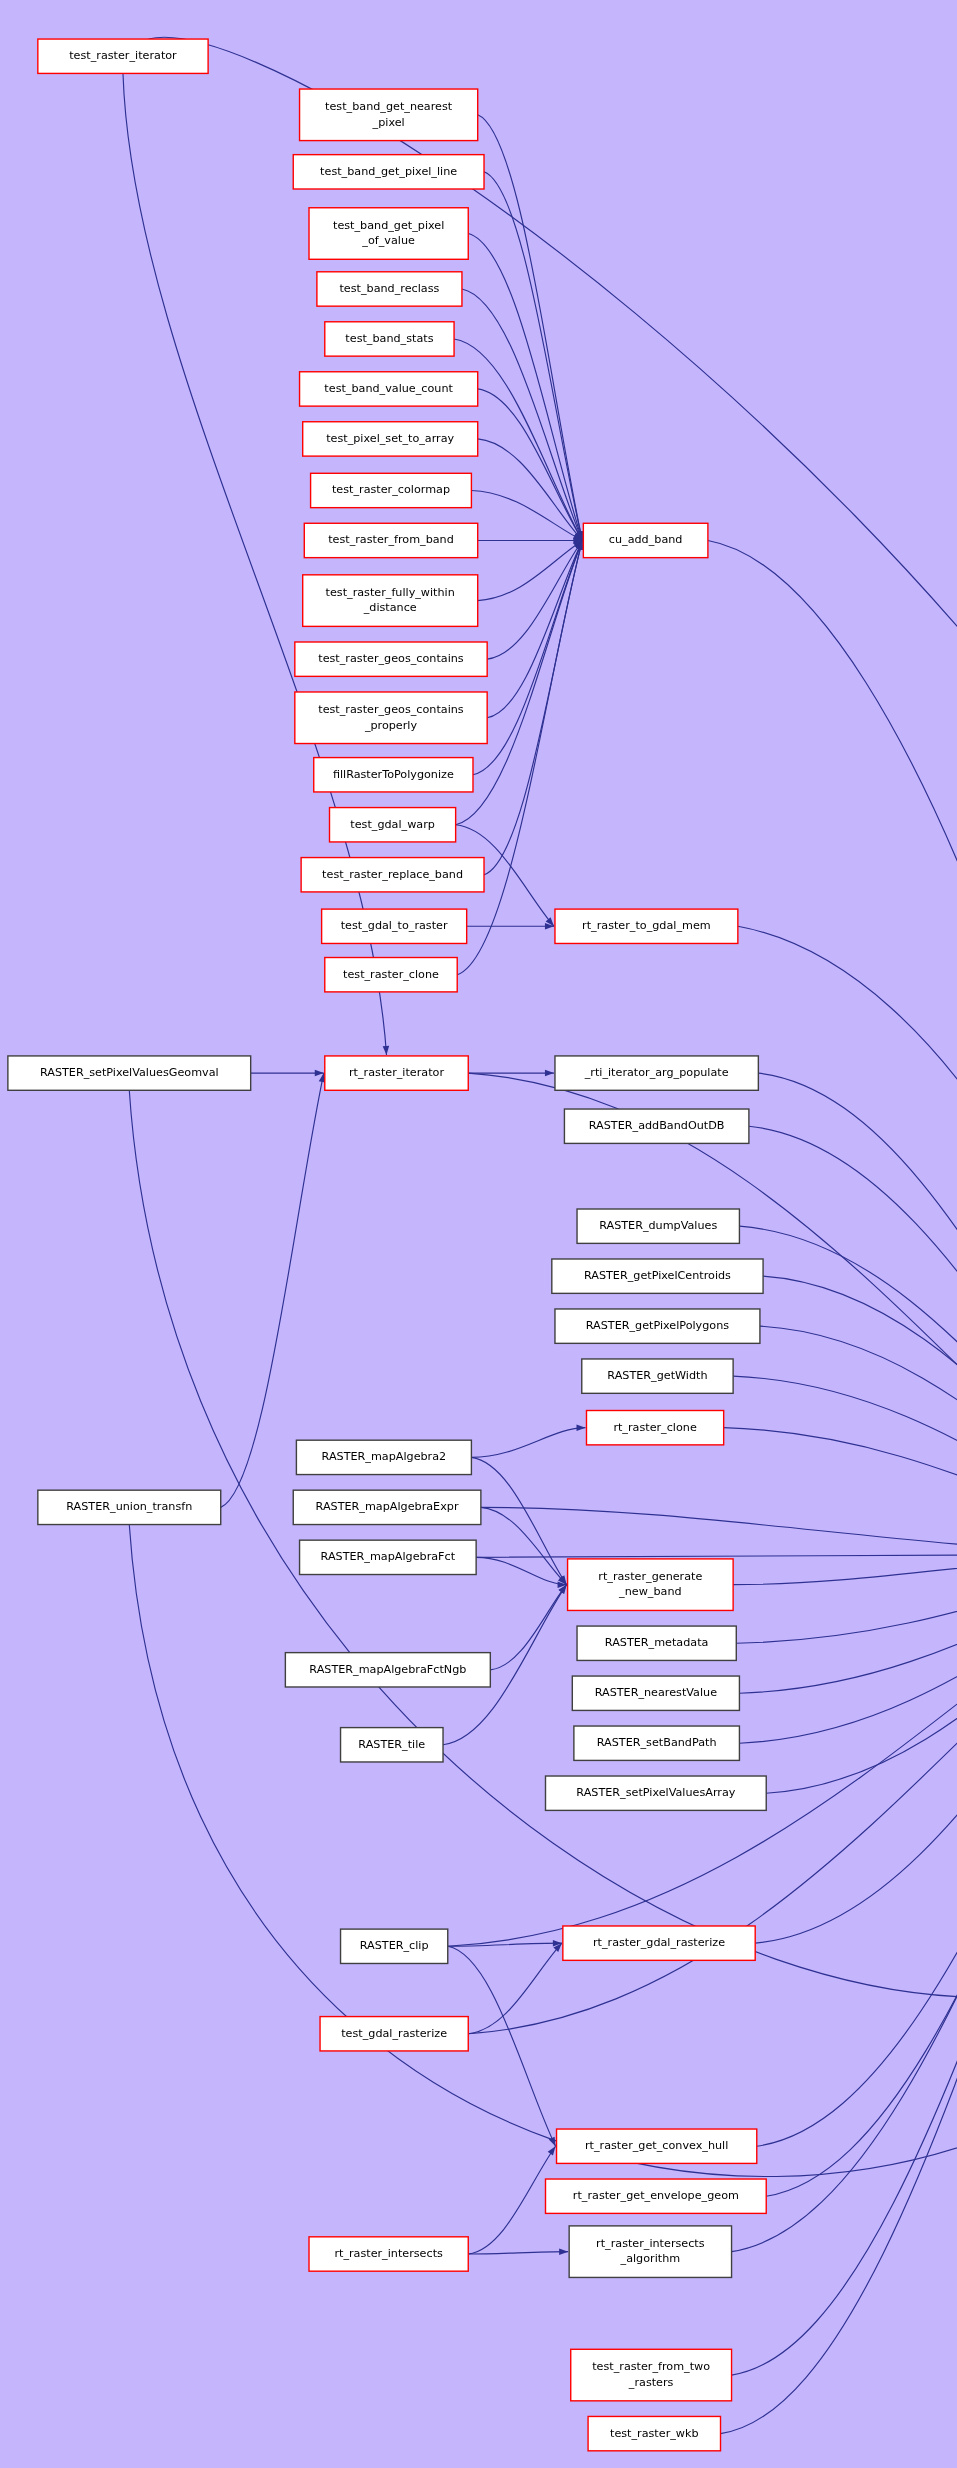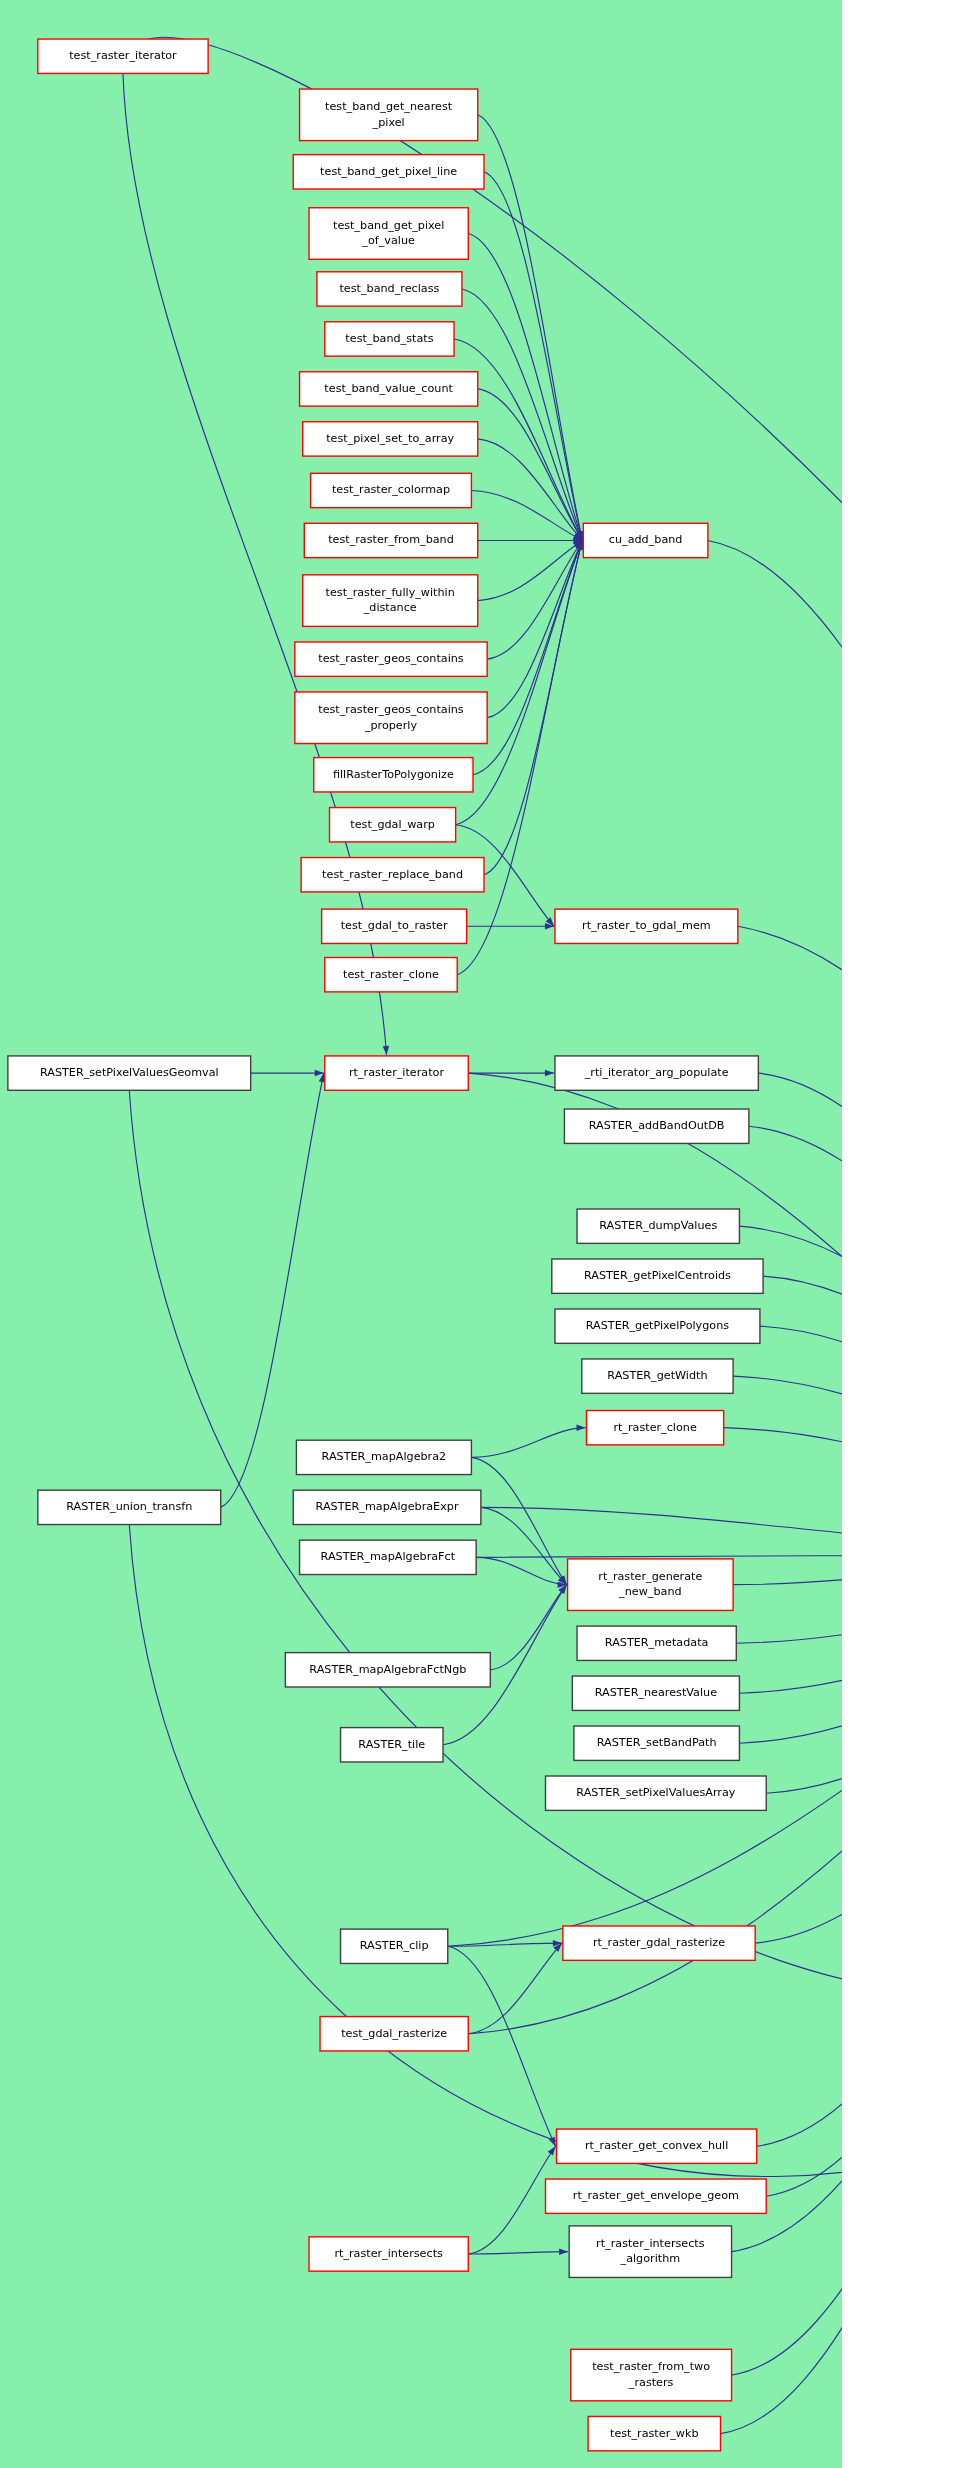--- a/index.html
+++ b/index.html
@@ -5,23 +5,23 @@
   html, body {
     margin: 0;
     padding: 0;
     background: #ffffff;
   }
   body {
     font-family: "DejaVu Sans", sans-serif;
   }
   #graph-wrap {
     position: relative;
-    width: 842px;
+    width: 957px;
     height: 2468px;
-    background: #86efac;
+    background: #c4b5fd;
     overflow: hidden;
     text-decoration: underline;
   }
   svg#callgraph {
     display: block;
     width: 957px;
     height: 2468px;
   }
   .edge-path {
     fill: none;

